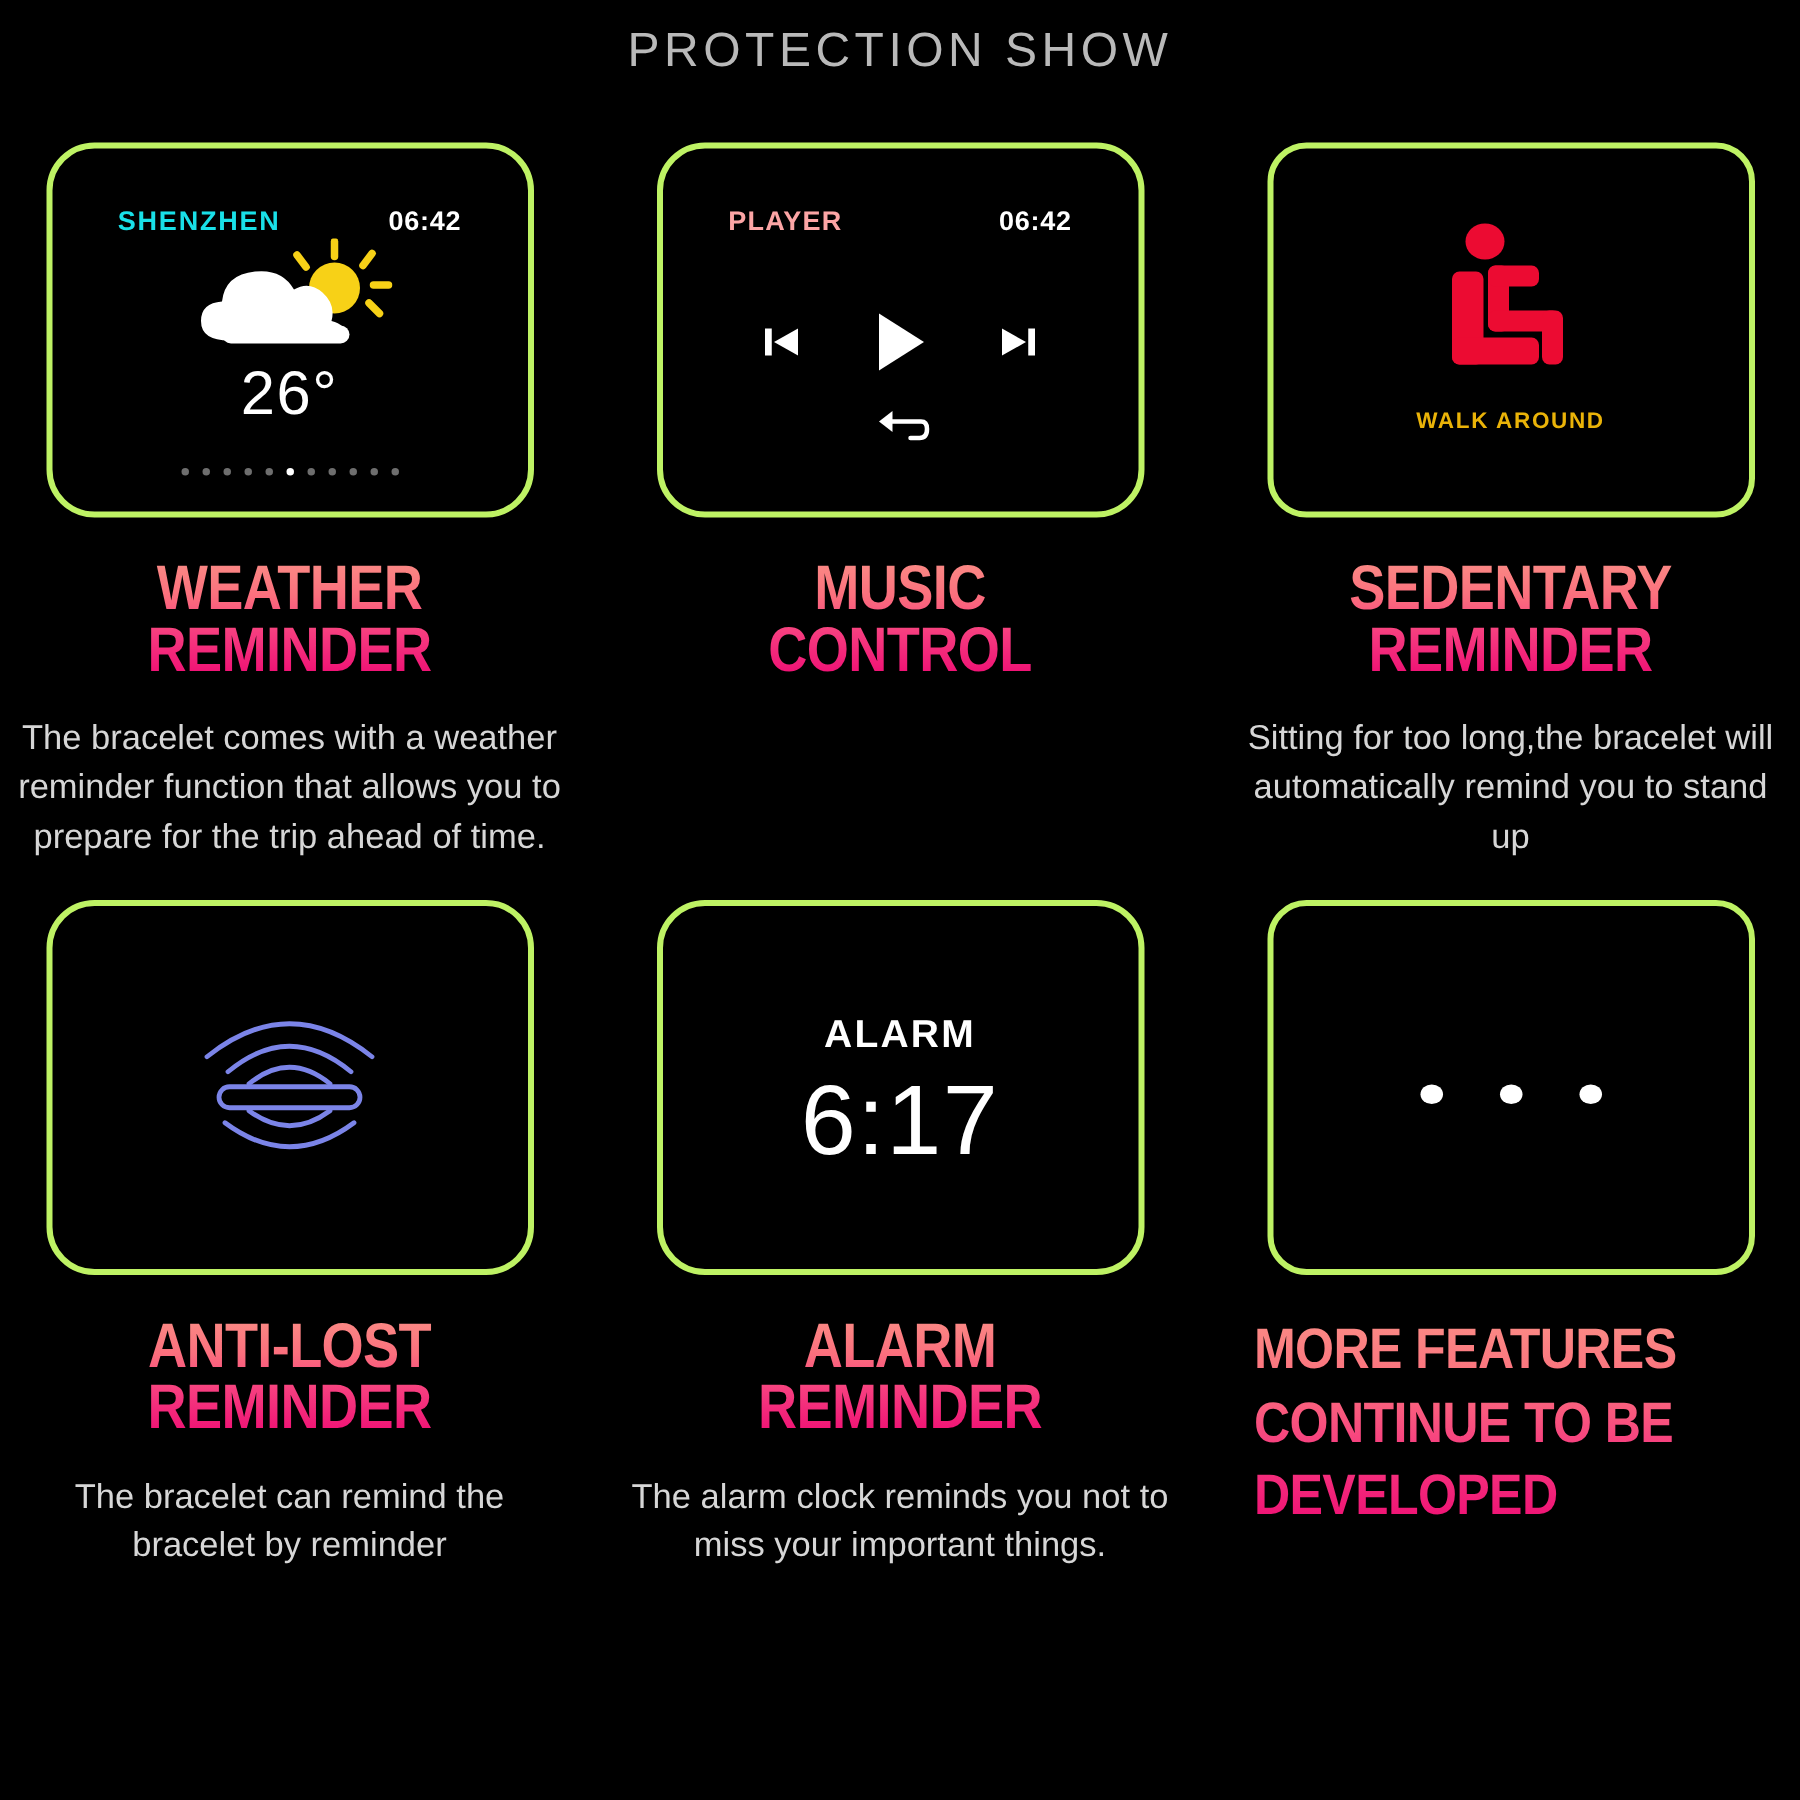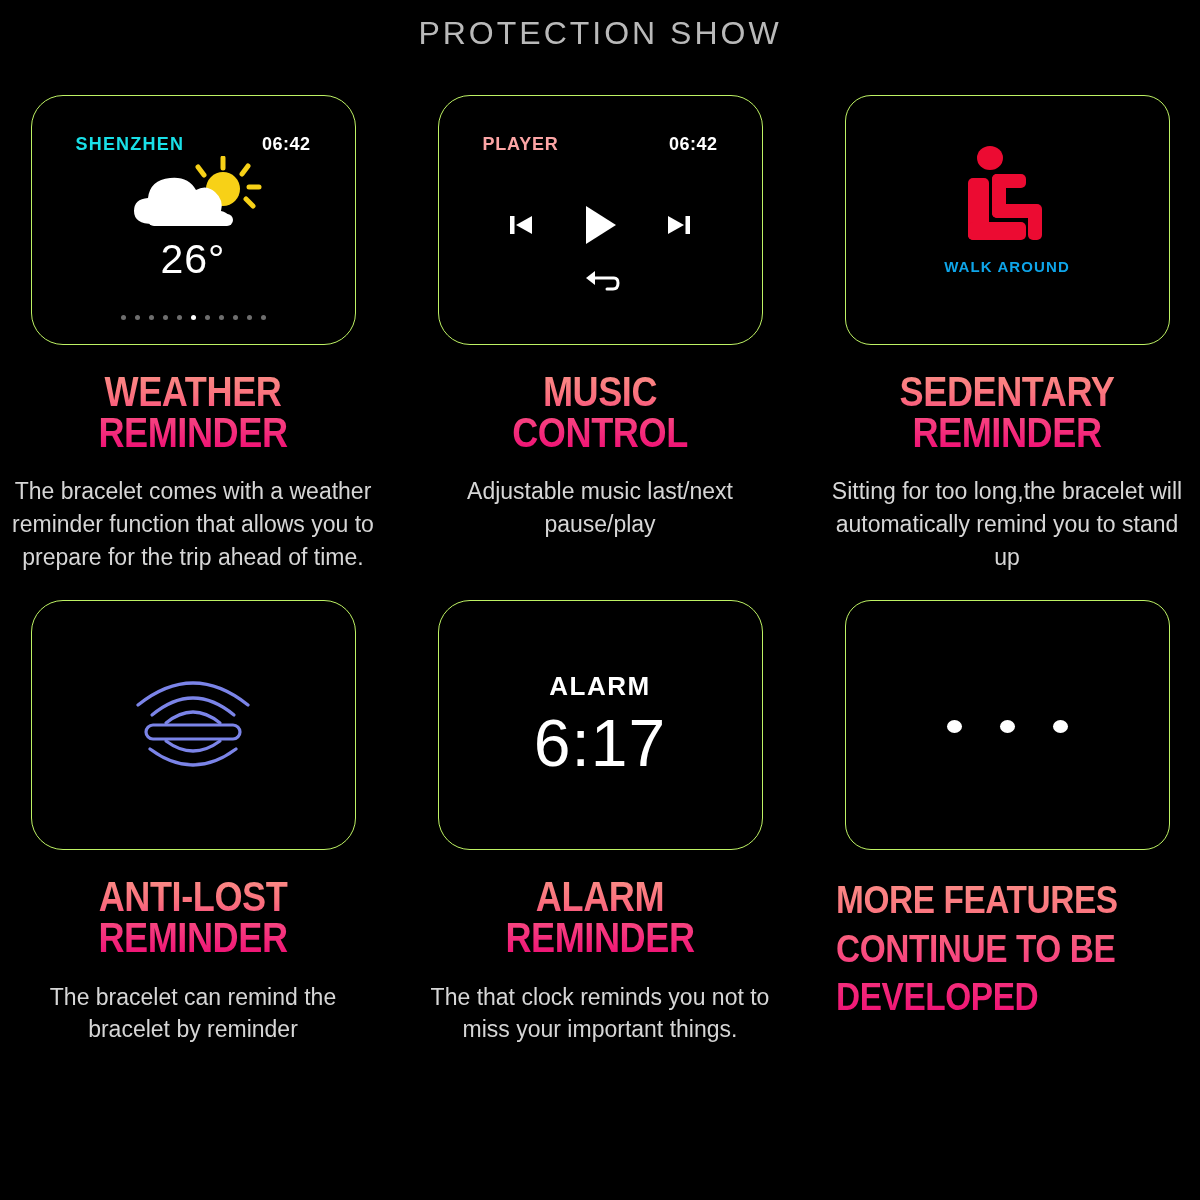--- a/index.html
+++ b/index.html
@@ -47,21 +47,21 @@
     width: 386px;
     position: relative;
   }
   .feature-cell.row2 { margin-top: 27px; }
 
   
   .watch-card {
     width: 325px;
     height: 250px;
     margin: 0 auto;
-    border: 1px solid #bef264;
+    border: 4px solid #bef264;
     border-radius: 32px;
     background: #000;
     position: relative;
     overflow: hidden;
   }
   .cell-3 .watch-card, .cell-6 .watch-card { border-radius: 26px; }
 
   
   .status-row {
     position: absolute;
@@ -134,21 +134,22 @@
   
   .sed-wrap {
     position: absolute;
     top: 48px;
     left: 0; right: 0;
     display: flex;
     flex-direction: column;
     align-items: center;
   }
   .sed-label {
-    color: #0ea5e9;
+    margin-top: 10px;
+    color: #eab308;
     font-size: 15px;
     font-weight: 700;
     letter-spacing: 1.1px;
   }
 
   
   .vib-wrap {
     position: absolute;
     top: 50%; left: 50%;
     transform: translate(-50%, -50%);
@@ -317,21 +318,20 @@
             <path d="M10 12 L34 12 Q38 12 38 17 Q38 23 33 23 L27 23" fill="none" stroke="#fff" stroke-width="3" stroke-linecap="round" stroke-linejoin="round"></path>
             <path d="M15 5 L6 12 L15 19 Z" fill="#fff"></path>
           </svg>
         </span>
       </div>
     </div>
 
     <div class="caption">
       <div class="feature-title">MUSIC
 CONTROL</div>
-      <div class="feature-desc">Adjustable music last/next pause/play</div>
     </div>
   </div>
 
   <div class="feature-cell cell-3">
     <div class="watch-card">
       <div class="sed-wrap">
         <span>
           <svg viewBox="0 0 110 110" width="110" height="110">
             <g fill="#ec0b32">
               <ellipse cx="38" cy="14" rx="13" ry="12"></ellipse>
@@ -380,21 +380,21 @@
 
   <div class="feature-cell cell-5 row2">
     <div class="watch-card">
       <div class="alarm-label">ALARM</div>
       <div class="alarm-time">6:17</div>
     </div>
 
     <div class="caption">
       <div class="feature-title">ALARM
 REMINDER</div>
-      <div class="feature-desc">The that clock reminds you not to miss your important things.</div>
+      <div class="feature-desc">The alarm clock reminds you not to miss your important things.</div>
     </div>
   </div>
 
   <div class="feature-cell cell-6 row2">
     <div class="watch-card">
       <div class="more-dots">
         <i></i>
         <i></i>
         <i></i>
       </div>

